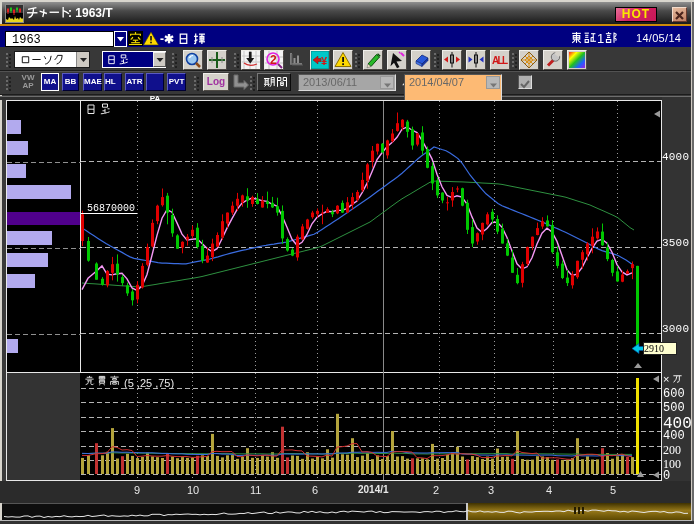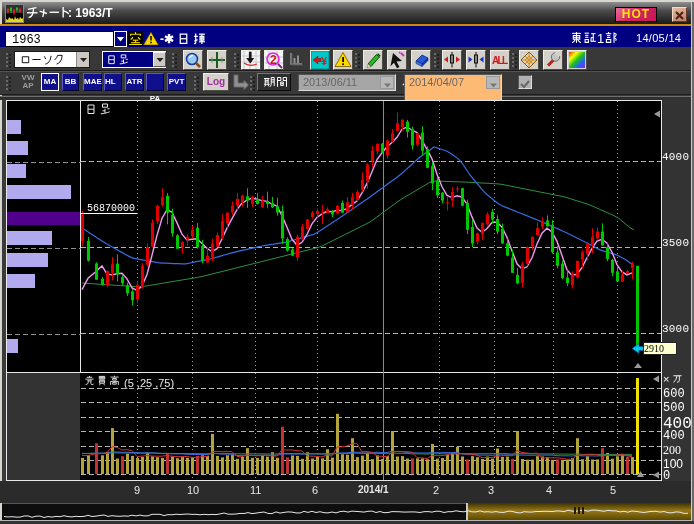--- a/index.html
+++ b/index.html
@@ -848,21 +848,21 @@
         <path d="M1.5 3 H10.5" transform="translate(0.0,0) scale(0.9167)"></path>
         <path d="M5.5 3 Q5 7.5 1.8 10.2" transform="translate(0.0,0) scale(0.9167)"></path>
         <path d="M8 3 V8 Q8 10 5.5 10.2" transform="translate(0.0,0) scale(0.9167)"></path>
       </g>
     </svg>
     <div class="ab" style="left:663px;top:387px;color:#fff;font-size:12px;font-family:'Liberation Mono'">600</div>
     <div class="ab" style="left:663px;top:401px;color:#fff;font-size:12px;font-family:'Liberation Mono'">500</div>
     <div class="ab" style="left:663px;top:415px;color:#fff;font-size:16px;font-family:'Liberation Mono'">400</div>
     <div class="ab" style="left:663px;top:429px;color:#fff;font-size:12px;font-family:'Liberation Mono'">400</div>
     <div class="ab" style="left:663px;top:443px;color:#fff;font-size:12px;font-family:Liberation Serif, serif">200</div>
-    <div class="ab" style="left:663px;top:457px;color:#fff;font-size:12px;font-family:Liberation Sans, sans-serif">100</div>
+    <div class="ab" style="left:663px;top:457px;color:#fff;font-size:12px;font-family:Liberation Serif, serif">100</div>
     <div class="ab" style="left:663px;top:469px;color:#fff;font-size:12px;font-family:'Liberation Mono'">0</div>
     <div class="ab" style="left:0;top:481px;width:694px;height:22px;background:#2b2b2b"></div>
     <div class="ab" style="left:134px;top:484px;color:#e8e8e8;font-size:11px;font-family:'Liberation Sans'">9</div>
     <div class="ab" style="left:187px;top:484px;color:#e8e8e8;font-size:11px;font-family:'Liberation Sans'">10</div>
     <div class="ab" style="left:250px;top:484px;color:#e8e8e8;font-size:11px;font-family:'Liberation Sans'">11</div>
     <div class="ab" style="left:312px;top:484px;color:#e8e8e8;font-size:11px;font-family:'Liberation Sans'">6</div>
     <div class="ab" style="left:358px;top:484px;color:#e8e8e8;font-size:10px;font-family:'Liberation Sans'"><b>2014/1</b></div>
     <div class="ab" style="left:433px;top:484px;color:#e8e8e8;font-size:11px;font-family:'Liberation Sans'">2</div>
     <div class="ab" style="left:488px;top:484px;color:#e8e8e8;font-size:11px;font-family:'Liberation Sans'">3</div>
     <div class="ab" style="left:546px;top:484px;color:#e8e8e8;font-size:11px;font-family:'Liberation Sans'">4</div>

